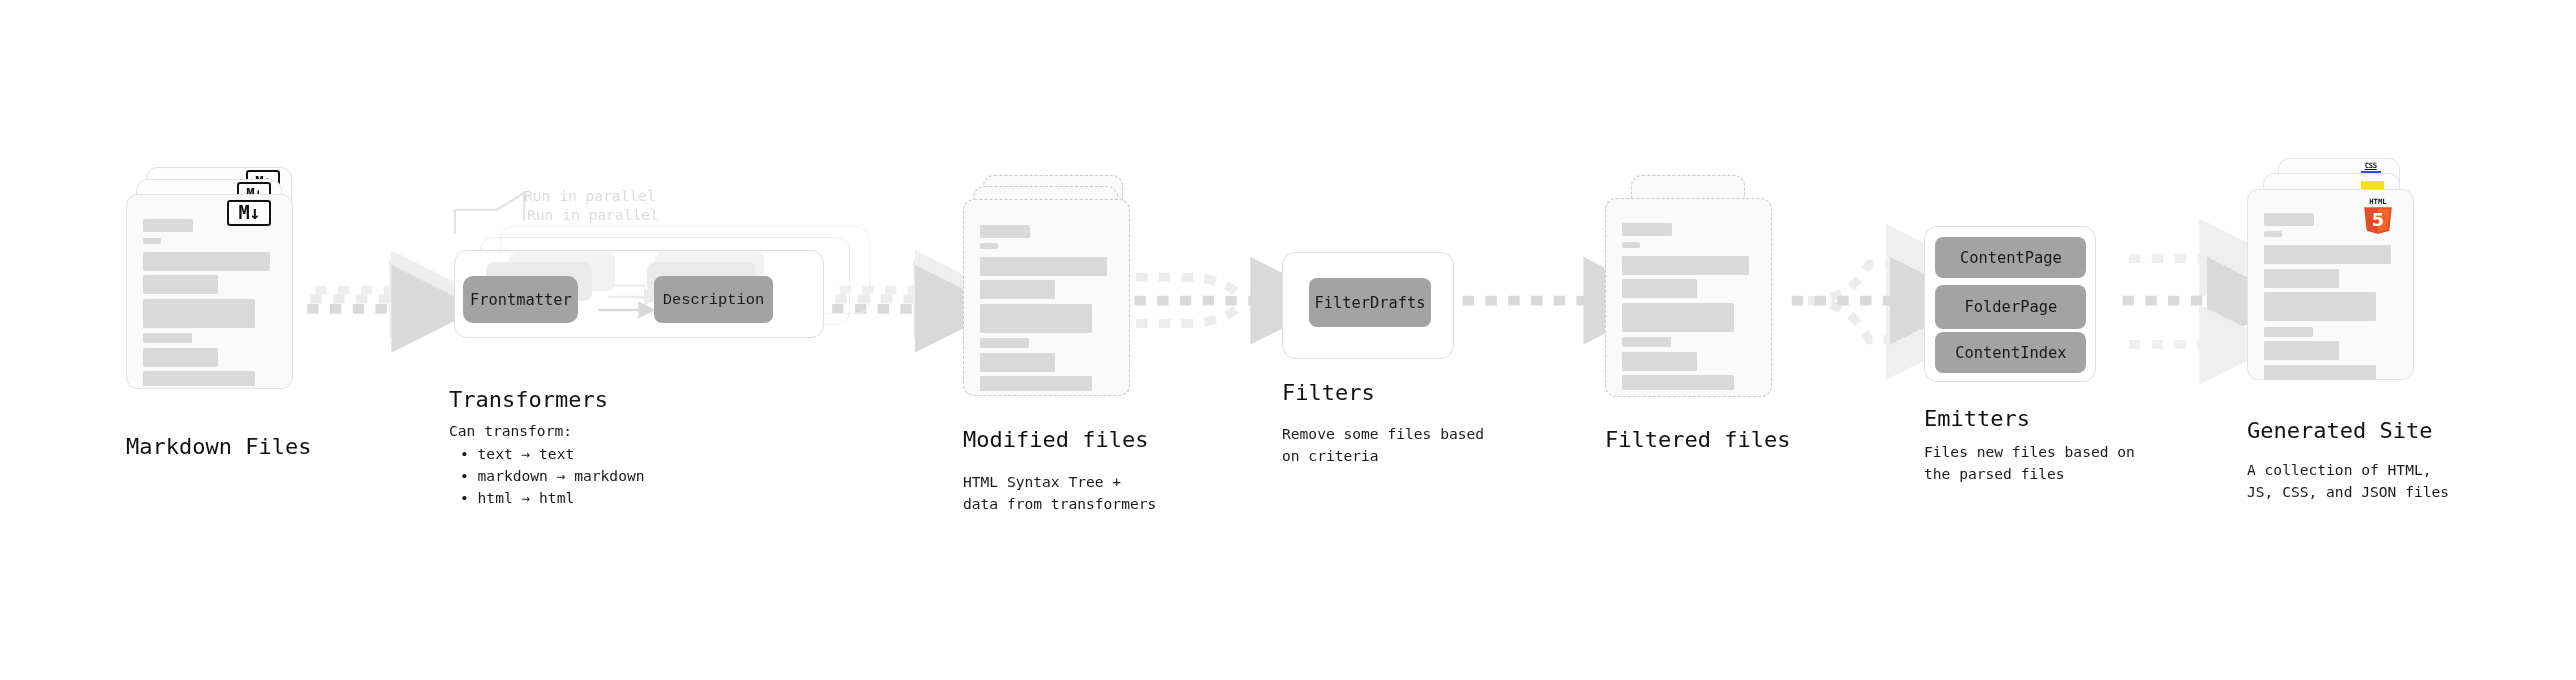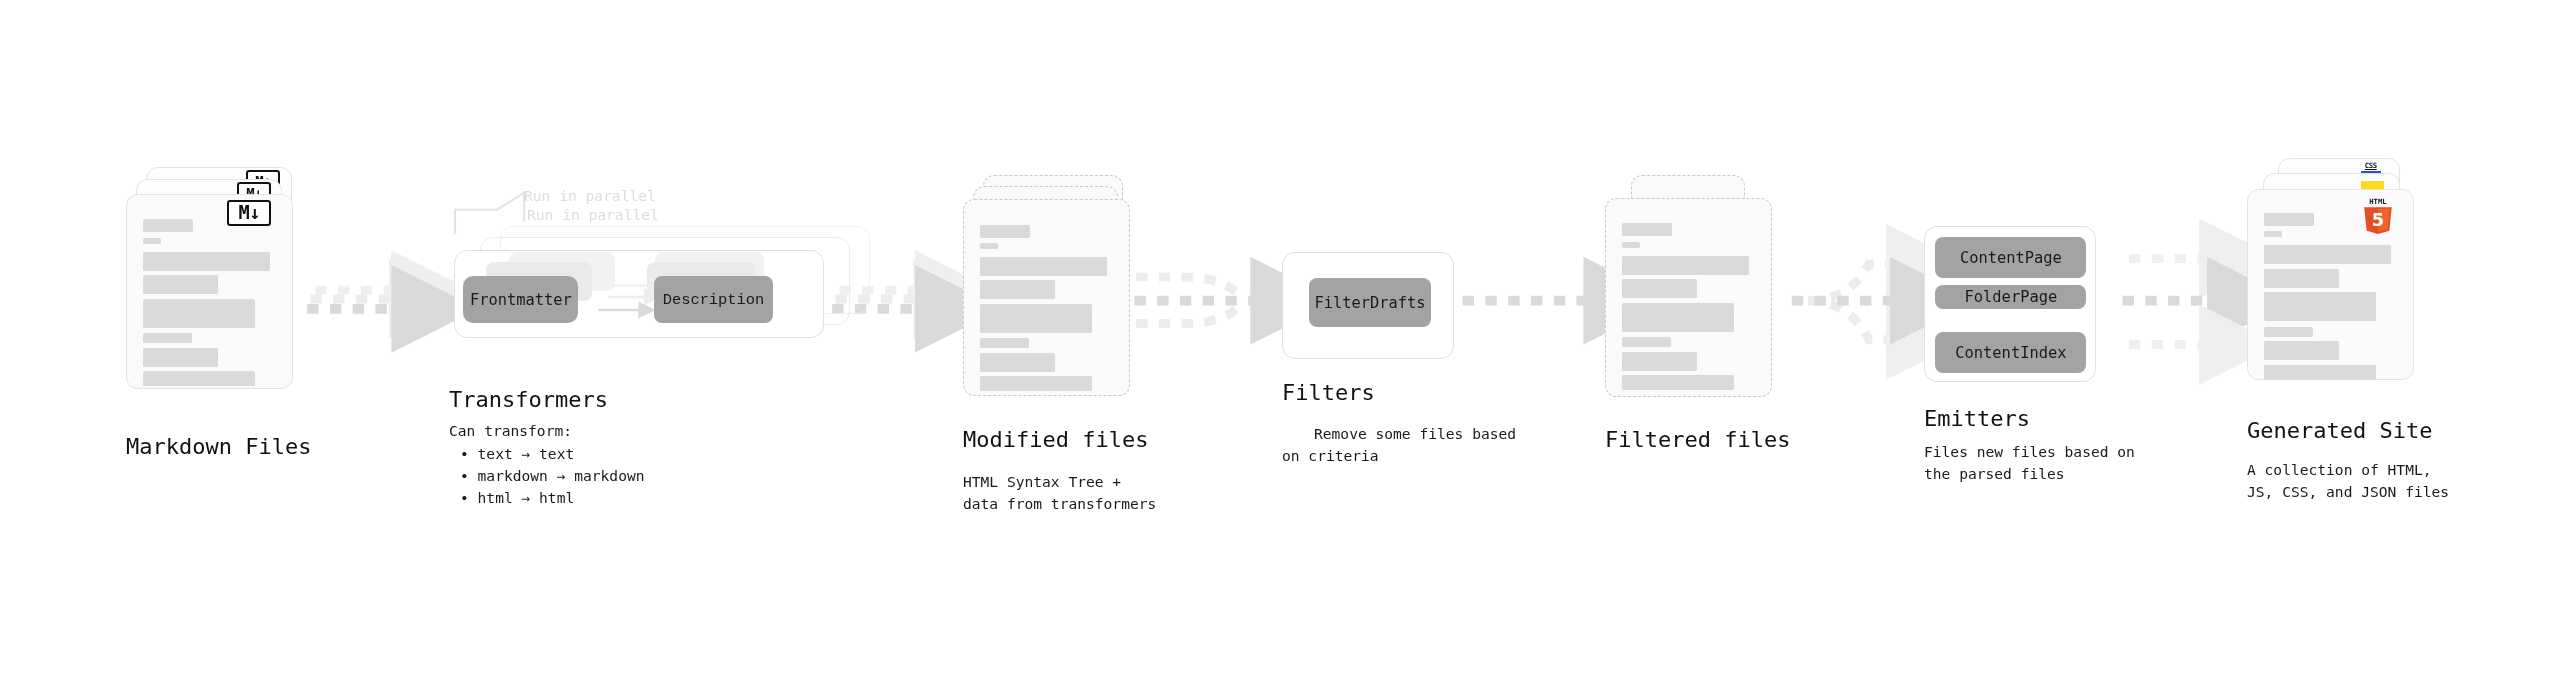--- a/index.html
+++ b/index.html
@@ -230,21 +230,21 @@
   <div class="caption" style="left:963px; top:471px;">HTML Syntax Tree +</div>
   <div class="caption" style="left:963px; top:493px;">data from transformers</div>
 
   <div class="node" style="left:1282px; top:252px;">
     <div class="groupbox" style="left:0px; top:0px; width:172px; height:107px;"></div>
     <div class="chip" style="left:27px; top:26px; width:122px; height:49px;">
       <span>FilterDrafts</span>
     </div>
   </div>
   <div class="title" style="left:1282px; top:380px;">Filters</div>
-  <div class="caption" style="left:1282px; top:423px;margin-left:32px;">Remove some files based</div>
+  <div class="caption" style="left:1282px; top:423px;">Remove some files based</div>
   <div class="caption" style="left:1282px; top:445px;">on criteria</div>
 
   <div class="node docstack" style="left:1605px; top:175px;">
     <div class="doccard dashed" style="left:26px; top:0px; width:114px; height:49px;"></div>
     <div class="doccard dashed" style="left:0px; top:23px; width:167px; height:199px;">
       <div class="sk" style="left:16.3px; top:24.4px; width:50px; height:13px;"></div>
       <div class="sk" style="left:16.3px; top:43px; width:18px; height:5.7px;"></div>
       <div class="sk" style="left:16.3px; top:57px; width:127px; height:18.7px;"></div>
       <div class="sk" style="left:16.3px; top:80px; width:75px; height:18.7px;"></div>
       <div class="sk" style="left:16.3px; top:104px; width:112px; height:29px;"></div>
@@ -253,21 +253,21 @@
       <div class="sk" style="left:16.3px; top:176px; width:112px; height:14.6px;"></div>
     </div>
   </div>
   <div class="title" style="left:1605px; top:427px;">Filtered files</div>
 
   <div class="node" style="left:1924px; top:226px;">
     <div class="groupbox" style="left:0px; top:0px; width:172px; height:156px;"></div>
     <div class="chip" style="left:11.4px; top:11.4px; width:151px; height:41px;">
       <span>ContentPage</span>
     </div>
-    <div class="chip" style="left:11.4px; top:59px; width:151px; height:24px;">
+    <div class="chip" style="left:11.4px; top:59px; width:151px; height:44px;">
       <span>FolderPage</span>
     </div>
     <div class="chip" style="left:11.4px; top:106px; width:151px; height:41px;">
       <span>ContentIndex</span>
     </div>
   </div>
   <div class="title" style="left:1924px; top:406px;">Emitters</div>
   <div class="caption" style="left:1924px; top:441px;">Files new files based on</div>
   <div class="caption" style="left:1924px; top:463px;">the parsed files</div>
 

